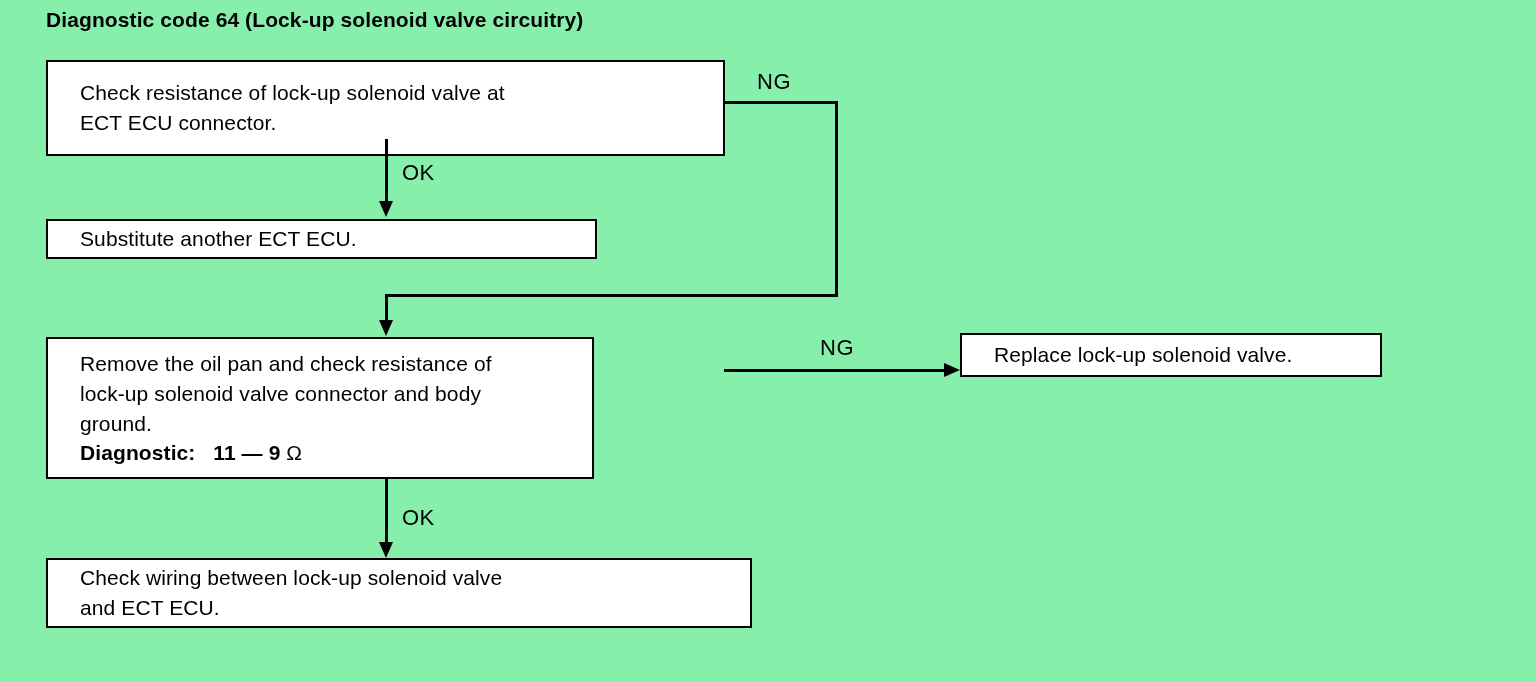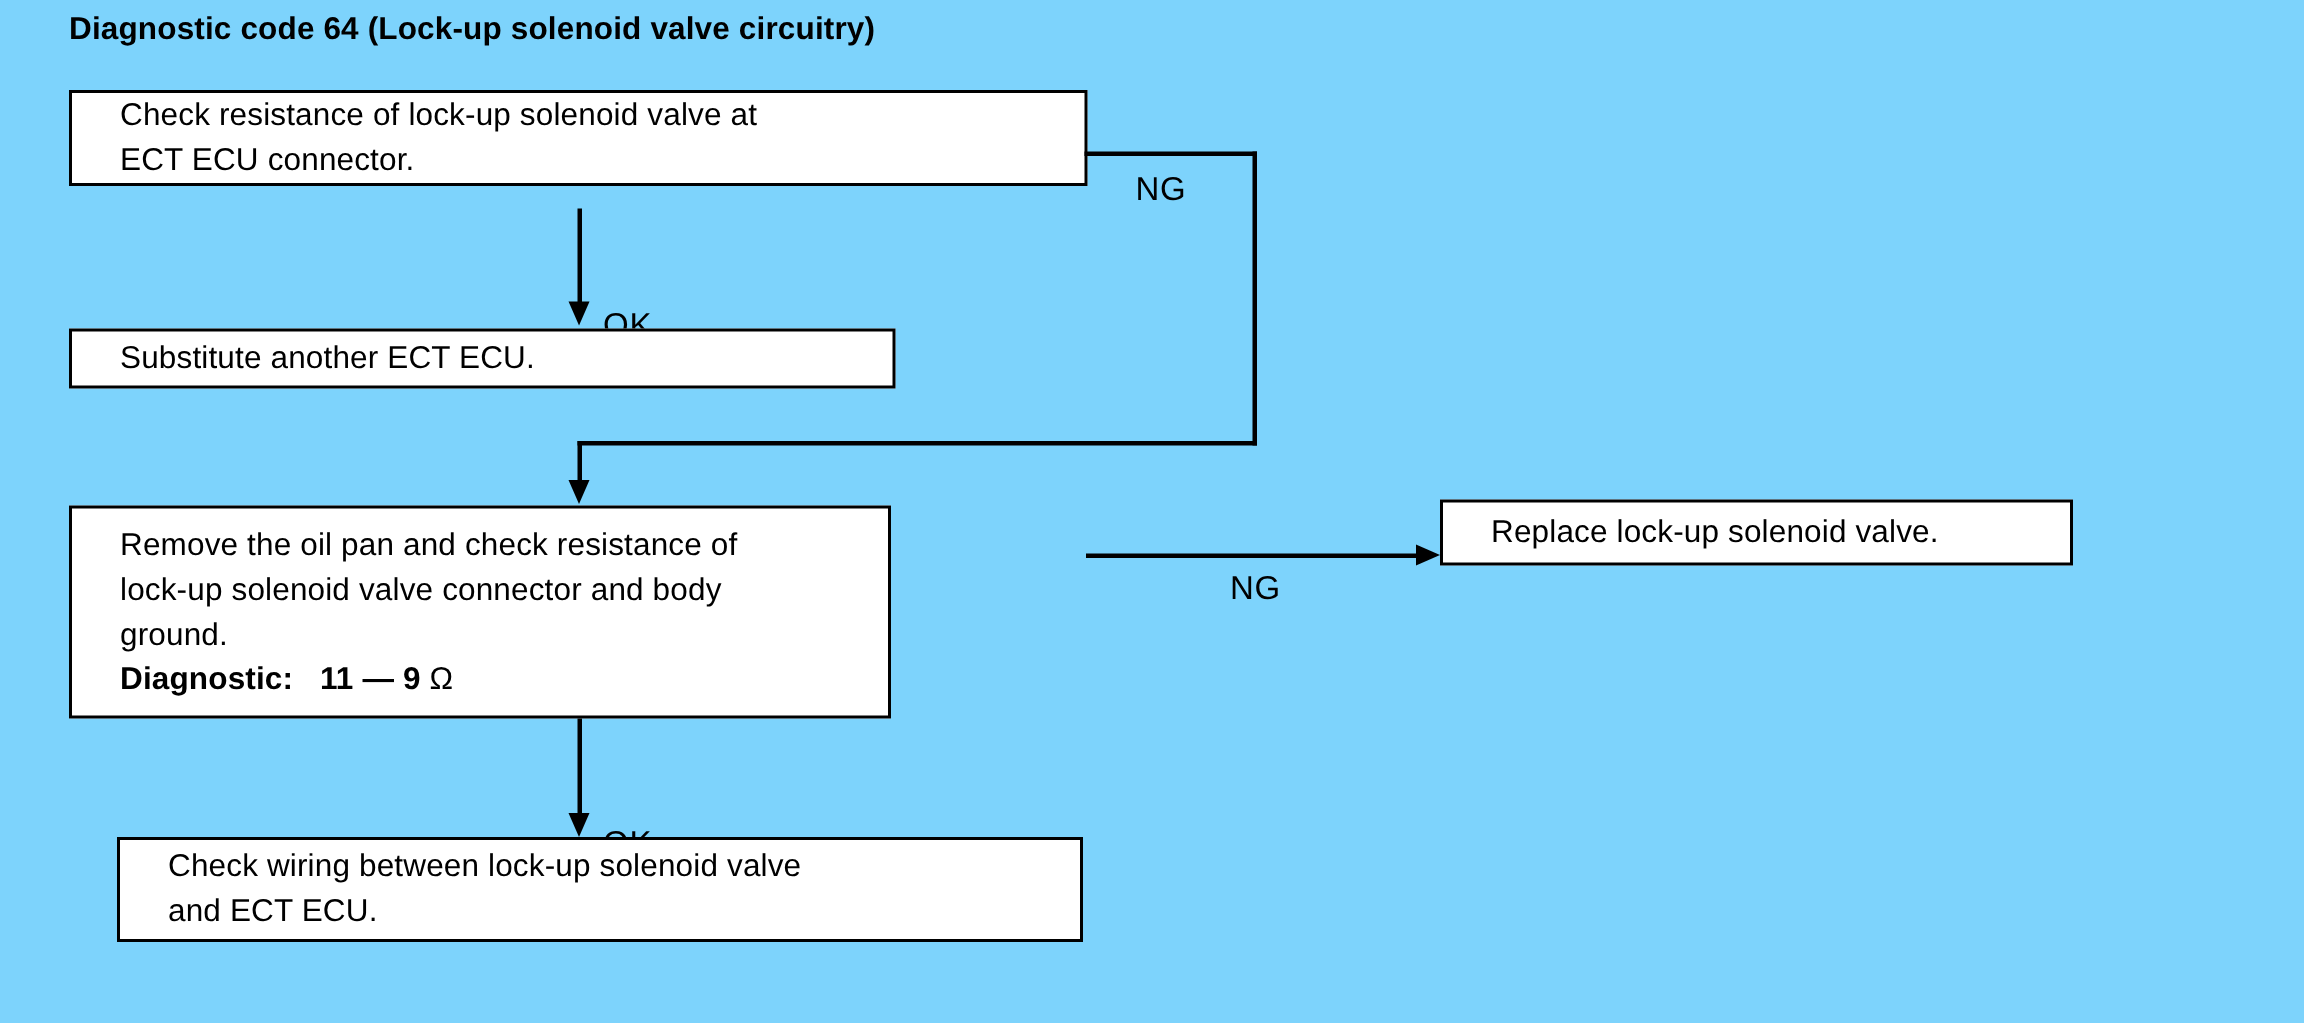--- a/index.html
+++ b/index.html
@@ -9,21 +9,21 @@
     background: #ffffff;
   }
   body {
     font-family: "Liberation Sans", sans-serif;
     color: #000000;
   }
   #canvas {
     position: relative;
     width: 1536px;
     height: 682px;
-    background: #7dd3fc;
+    background: #86efac;
     overflow: hidden;
   }
   .title {
     position: absolute;
     left: 46px;
     top: 8px;
     font-size: 21px;
     font-weight: bold;
     letter-spacing: 0.1px;
     white-space: nowrap;
@@ -75,31 +75,30 @@
     height: 0;
     border-top: 7px solid transparent;
     border-bottom: 7px solid transparent;
     border-left: 16px solid #000000;
   }
   .edge-label {
     position: absolute;
     font-size: 22px;
     letter-spacing: 0.5px;
     white-space: nowrap;
-    margin-top: 44px;
   }
 </style>
 </head>
 <body>
 
 <div id="canvas">
 
   <div class="title">Diagnostic code 64 (Lock-up solenoid valve circuitry)</div>
 
-  <div class="box" style="left:46px; top:60px; width:679px; height:64px;">
+  <div class="box" style="left:46px; top:60px; width:679px; height:96px;">
     <span class="text">Check resistance of lock-up solenoid valve at
 ECT ECU connector.</span>
   </div>
 
   <div class="edge v" style="left:385px; top:139px; height:65px;"></div>
   <div class="arrowhead-down" style="left:379px; top:201px;"></div>
   <div class="edge-label" style="left:402px; top:160px;">OK</div>
 
   <div class="edge h" style="left:723px; top:101px; width:115px;"></div>
   <div class="edge v" style="left:835px; top:101px; height:196px;"></div>
@@ -123,18 +122,18 @@
   <div class="edge-label" style="left:820px; top:335px;">NG</div>
 
   <div class="box" style="left:960px; top:333px; width:422px; height:44px;">
     <span class="text">Replace lock-up solenoid valve.</span>
   </div>
 
   <div class="edge v" style="left:385px; top:479px; height:65px;"></div>
   <div class="arrowhead-down" style="left:379px; top:542px;"></div>
   <div class="edge-label" style="left:402px; top:505px;">OK</div>
 
-  <div class="box" style="left:46px; top:558px; width:644px; height:70px;margin-left:32px;">
+  <div class="box" style="left:46px; top:558px; width:706px; height:70px;">
     <span class="text">Check wiring between lock-up solenoid valve
 and ECT ECU.</span>
   </div>
 
 </div>
 
 </body></html>

